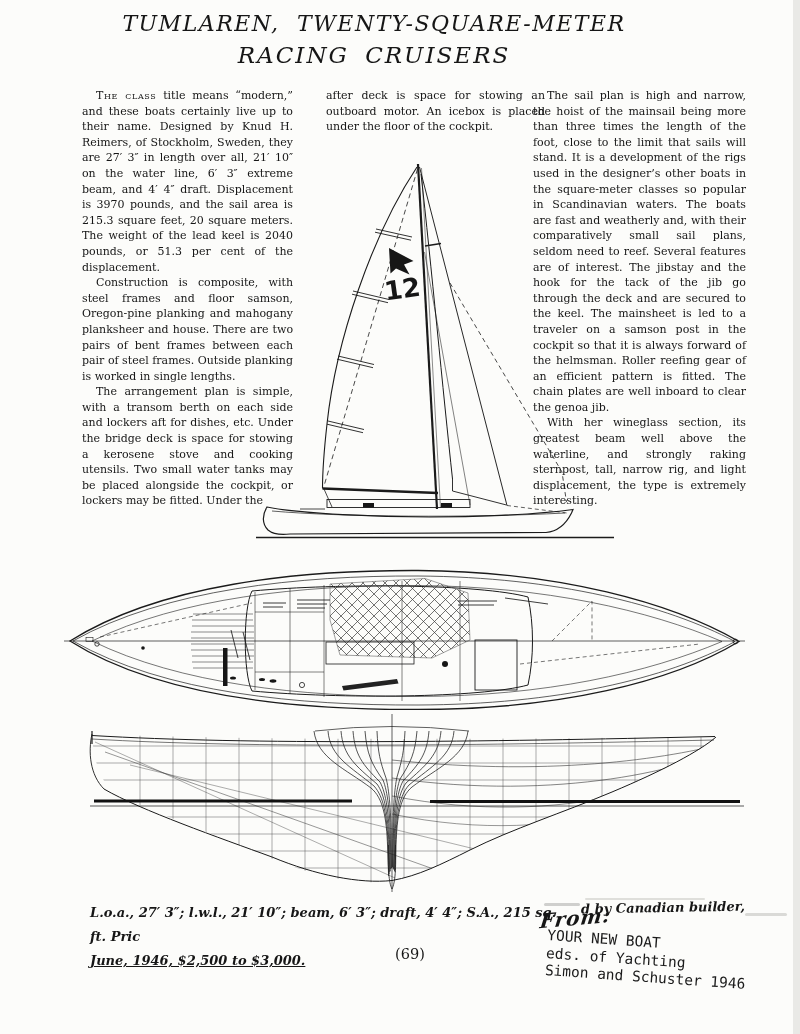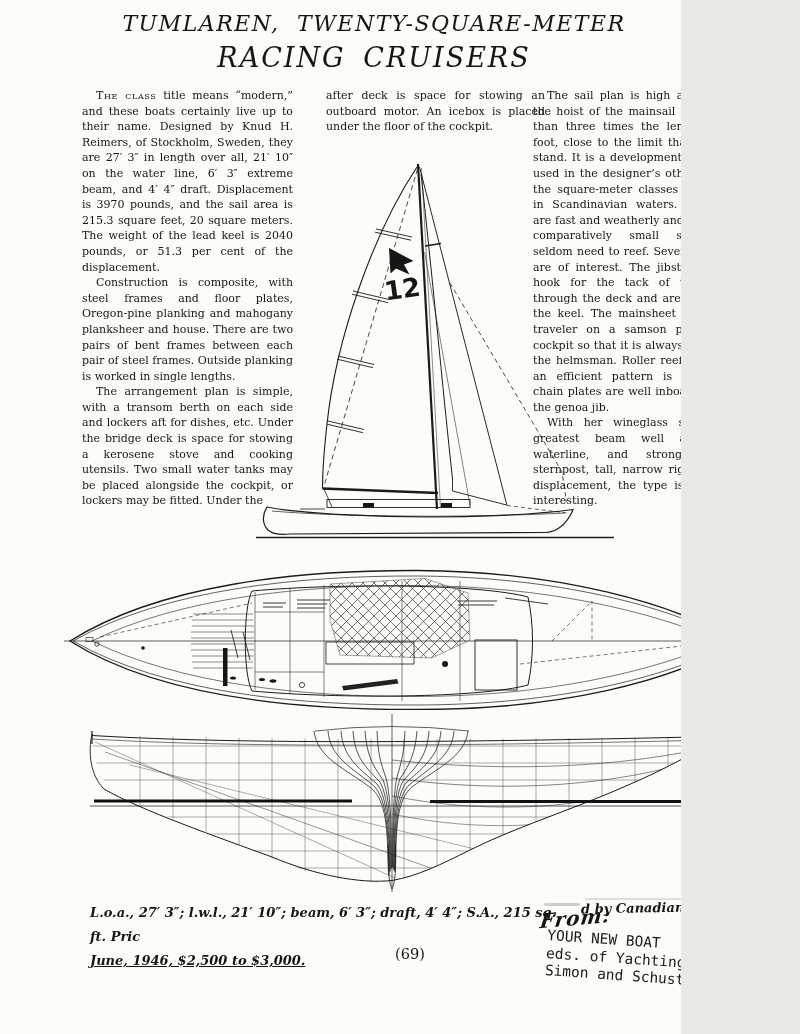--- a/index.html
+++ b/index.html
@@ -1,21 +1,21 @@
 <!DOCTYPE html>
 <html><head>
 <meta charset="utf-8">
 <style>
   html,body{margin:0;padding:0;background:#e9e9e6;}
-  .page{position:relative;width:681px;height:1034px;background:#fcfcfa;overflow:hidden;
+  .page{position:relative;width:793px;height:1034px;background:#fcfcfa;overflow:hidden;
         font-family:"DejaVu Serif","Liberation Serif",serif;color:#161616;}
   .abs{position:absolute;}
   .title{left:0;width:748px;text-align:center;font-style:italic;font-weight:500;}
   .title1{top:11px;font-size:22px;letter-spacing:1.5px;word-spacing:9px;}
-  .title2{top:42px;font-size:27px;letter-spacing:2px;word-spacing:7px;}
+  .title2{top:42px;font-size:23px;letter-spacing:2px;word-spacing:7px;}
   .col{top:88px;font-size:11px;line-height:15.6px;text-align:justify;}
   .col p{margin:0;text-indent:14px;}
   .col-left{left:82px;width:211px;}
   .col-mid{left:326px;width:219px;}
   .col-right{left:533px;width:213px;}
   .lead{font-variant:small-caps;letter-spacing:.6px;}
   .caption{left:90px;top:901px;width:470px;font-style:italic;font-weight:bold;
            font-size:13px;line-height:24px;}
   .caption-l2{text-align:left;text-decoration:underline;}
   .frag{left:581px;top:900px;font-style:italic;font-weight:bold;font-size:13px;
@@ -35,21 +35,21 @@
 </head>
 <body>
 
 <div class="page">
 
   <div class="abs title title1">TUMLAREN, TWENTY-SQUARE-METER</div>
   <div class="abs title title2">RACING CRUISERS</div>
 
   <div class="abs col col-left">
     <p><span class="lead">The class</span><span> title means “modern,” and these boats certainly live up to their name. Designed by Knud H. Reimers, of Stockholm, Sweden, they are 27′ 3″ in length over all, 21′ 10″ on the water line, 6′ 3″ extreme beam, and 4′ 4″ draft. Displacement is 3970 pounds, and the sail area is 215.3 square feet, 20 square meters. The weight of the lead keel is 2040 pounds, or 51.3 per cent of the displacement.</span></p>
-    <p>Construction is composite, with steel frames and floor plates, Oregon-pine planking and mahogany planksheer and house. There are two pairs of bent frames between each pair of steel frames. Outside planking is worked in single lengths.</p>
+    <p>Construction is composite, with steel frames and floor samson, Oregon-pine planking and mahogany planksheer and house. There are two pairs of bent frames between each pair of steel frames. Outside planking is worked in single lengths.</p>
     <p>The arrangement plan is simple, with a transom berth on each side and lockers aft for dishes, etc. Under the bridge deck is space for stowing a kerosene stove and cooking utensils. Two small water tanks may be placed alongside the cockpit, or lockers may be fitted. Under the</p>
   </div>
 
   <div class="abs col col-mid">
     <p style="text-indent:0">after deck is space for stowing an outboard motor. An icebox is placed under the floor of the cockpit.</p>
   </div>
 
   <div class="abs col col-right">
     <p>The sail plan is high and narrow, the hoist of the mainsail being more than three times the length of the foot, close to the limit that sails will stand. It is a development of the rigs used in the designer’s other boats in the square-meter classes so popular in Scandinavian waters. The boats are fast and weatherly and, with their comparatively small sail plans, seldom need to reef. Several features are of interest. The jibstay and the hook for the tack of the jib go through the deck and are secured to the keel. The mainsheet is led to a traveler on a samson post in the cockpit so that it is always forward of the helmsman. Roller reefing gear of an efficient pattern is fitted. The chain plates are well inboard to clear the genoa jib.</p>
     <p>With her wineglass section, its greatest beam well above the waterline, and strongly raking sternpost, tall, narrow rig, and light displacement, the type is extremely interesting.</p>

